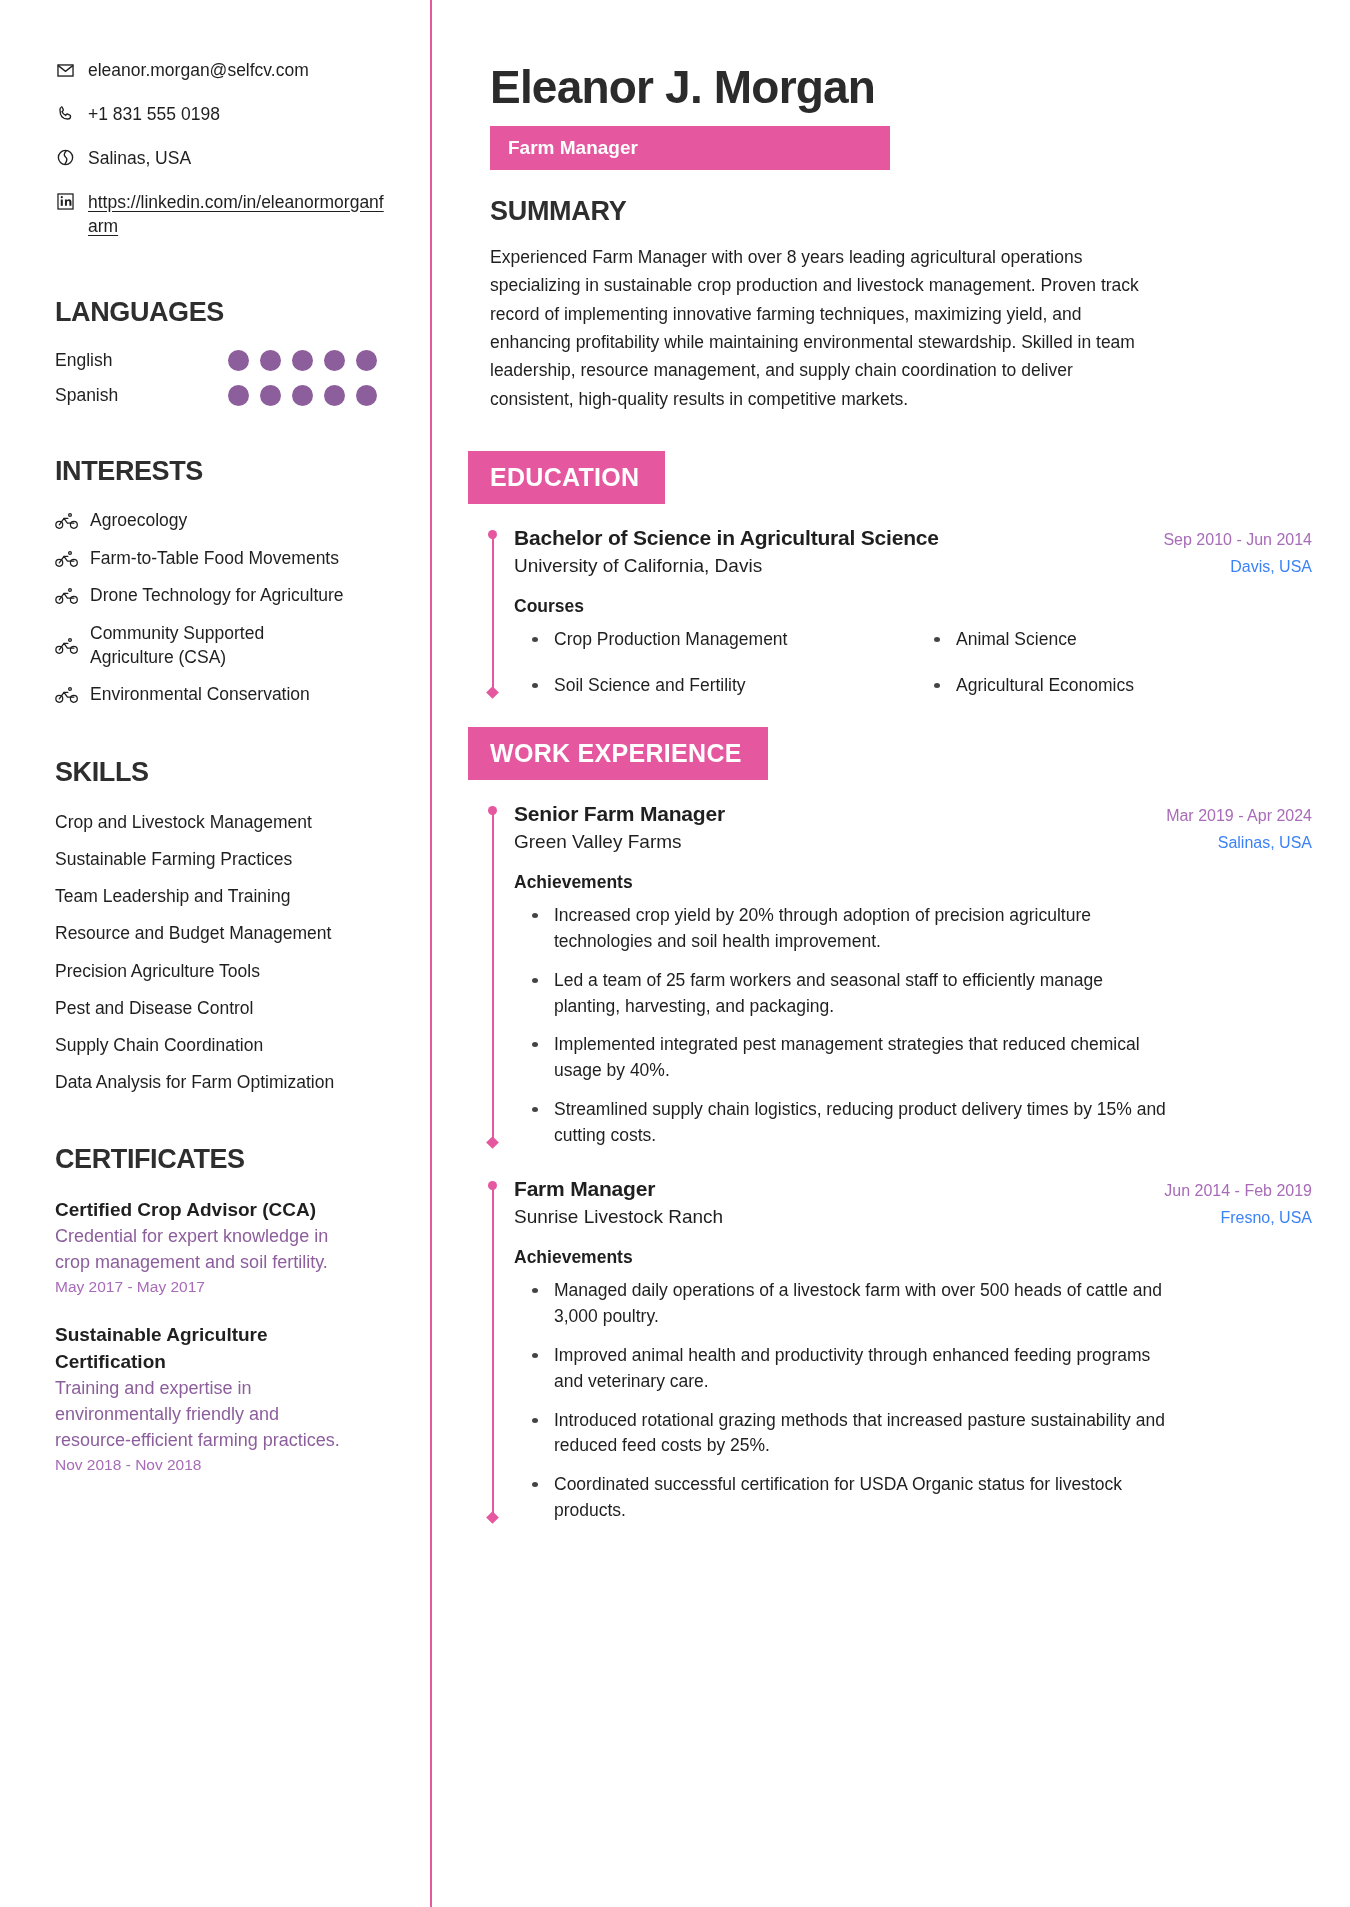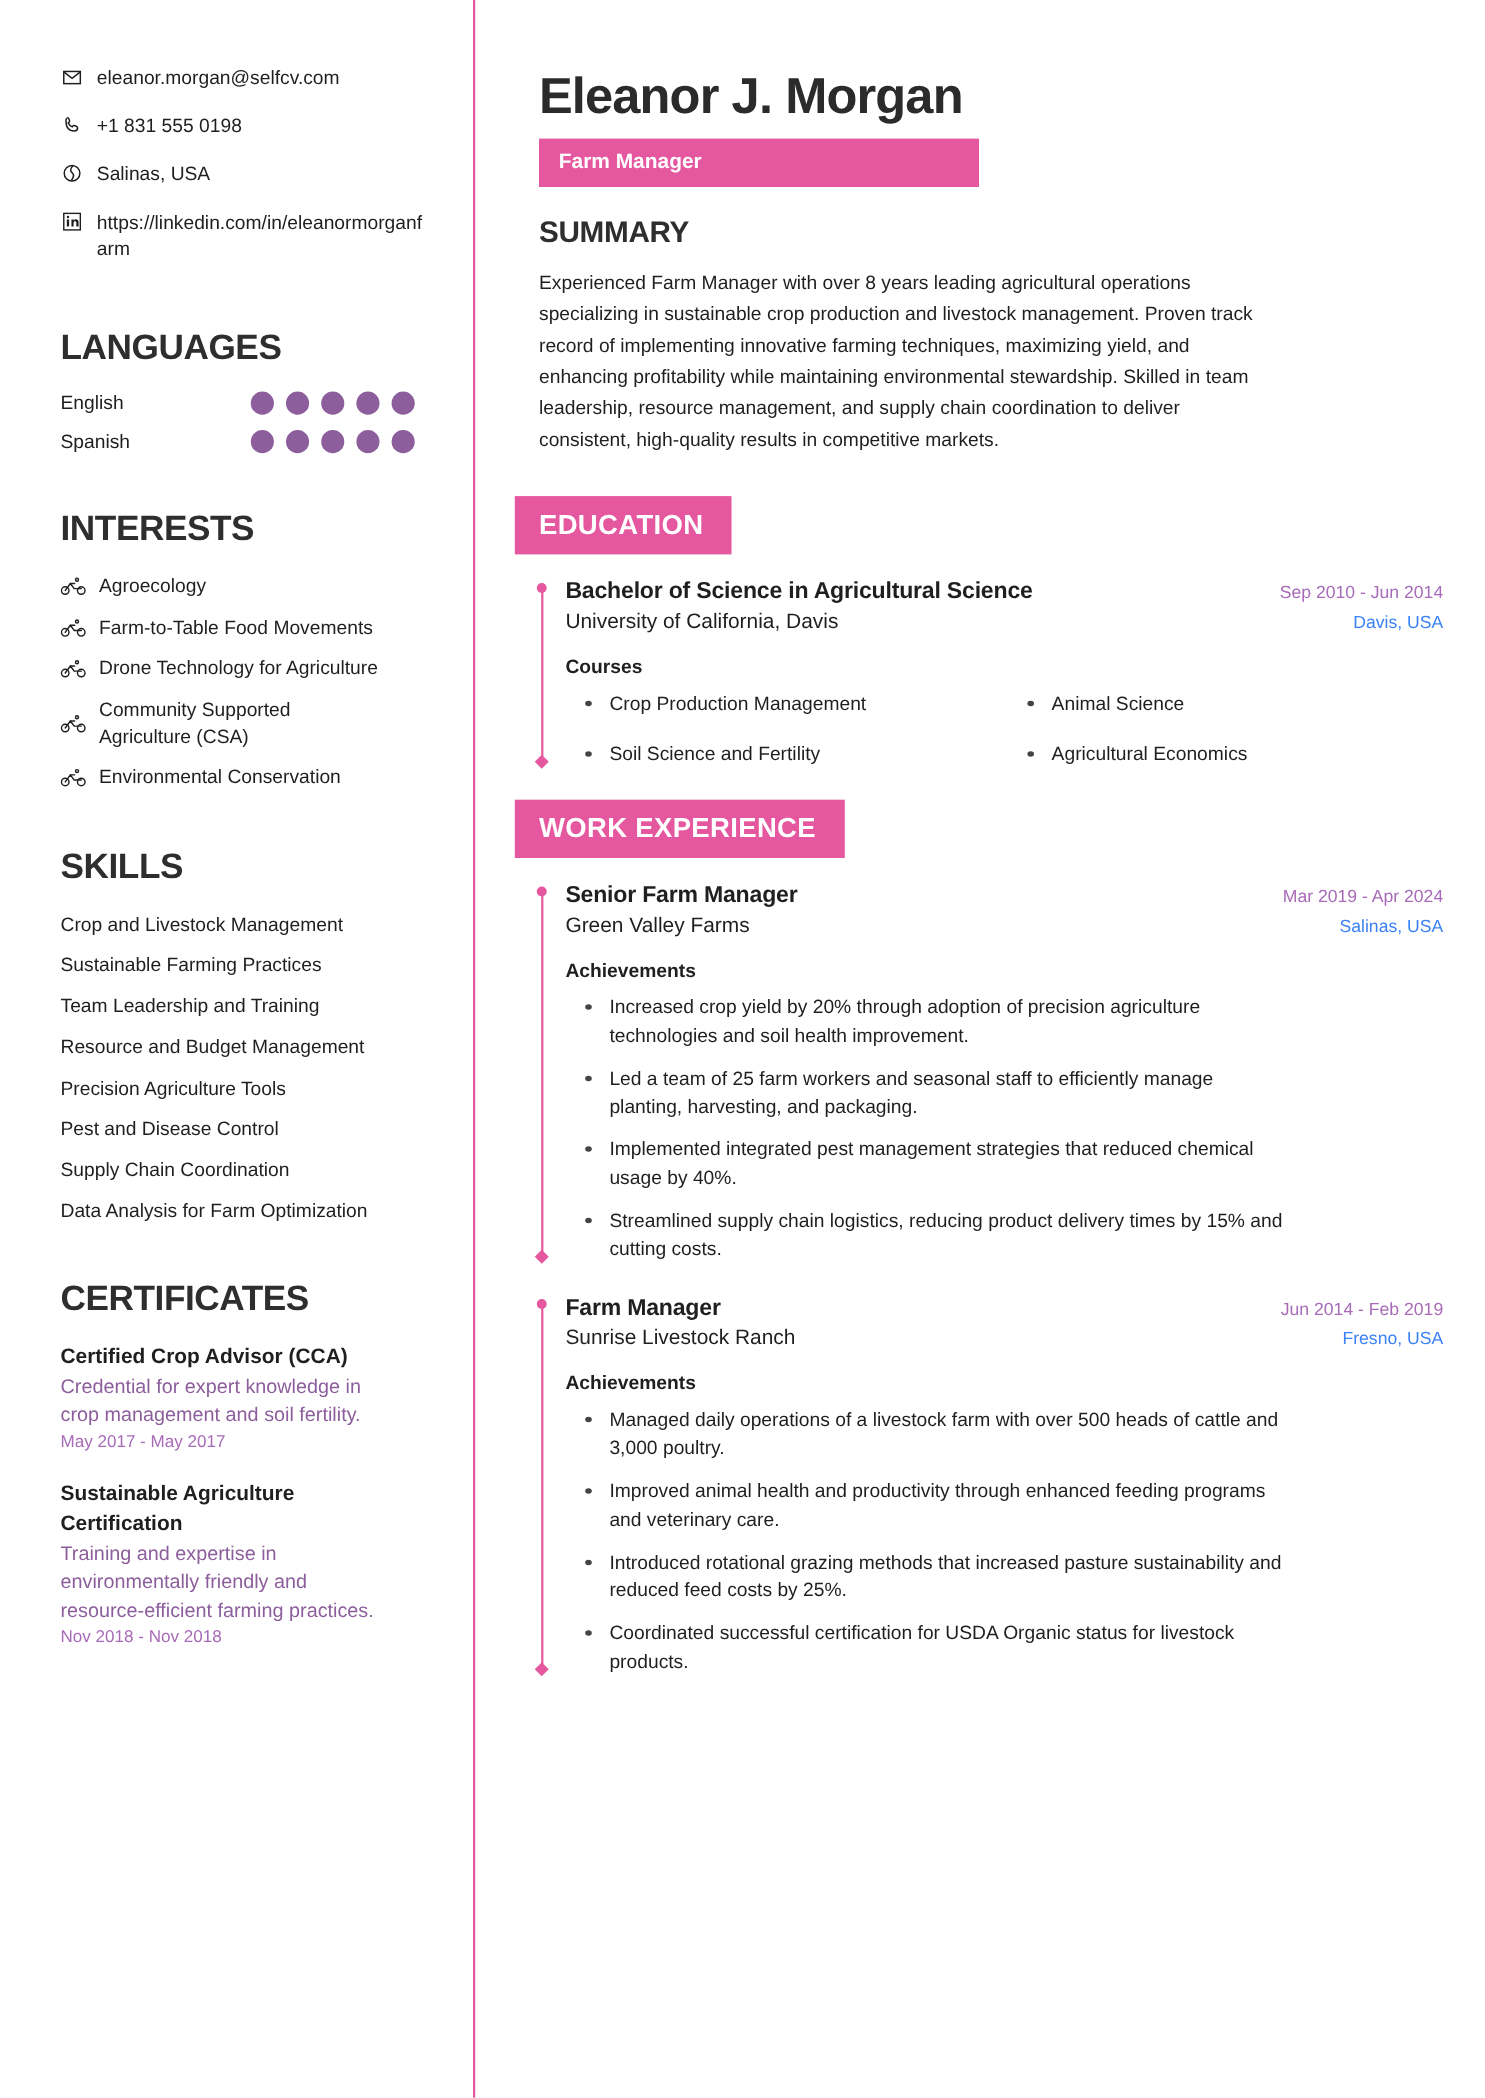--- a/index.html
+++ b/index.html
@@ -31,24 +31,24 @@
     color:#1f1f1f;
   }
   .contact-row .ico {
     flex:0 0 20px;
     width:20px; height:20px;
     margin-top:2px;
     display:flex; align-items:center; justify-content:center;
   }
   .contact-row .ico svg { width:19px; height:19px; display:block; }
   .contact-text { word-break:break-all; }
-  .contact-text.link { text-underline-offset:3px; }
+  .contact-text.link { text-decoration:underline; text-underline-offset:3px; }
 
   .side-head {
-    font-size:32px;
+    font-size:27px;
     font-weight:bold;
     letter-spacing:-0.4px;
     color:#2e2e2e;
     margin-bottom:22px;
   }
   .side-block { margin-bottom:50px; }
 
   .lang-row {
     display:flex;
     align-items:center;

